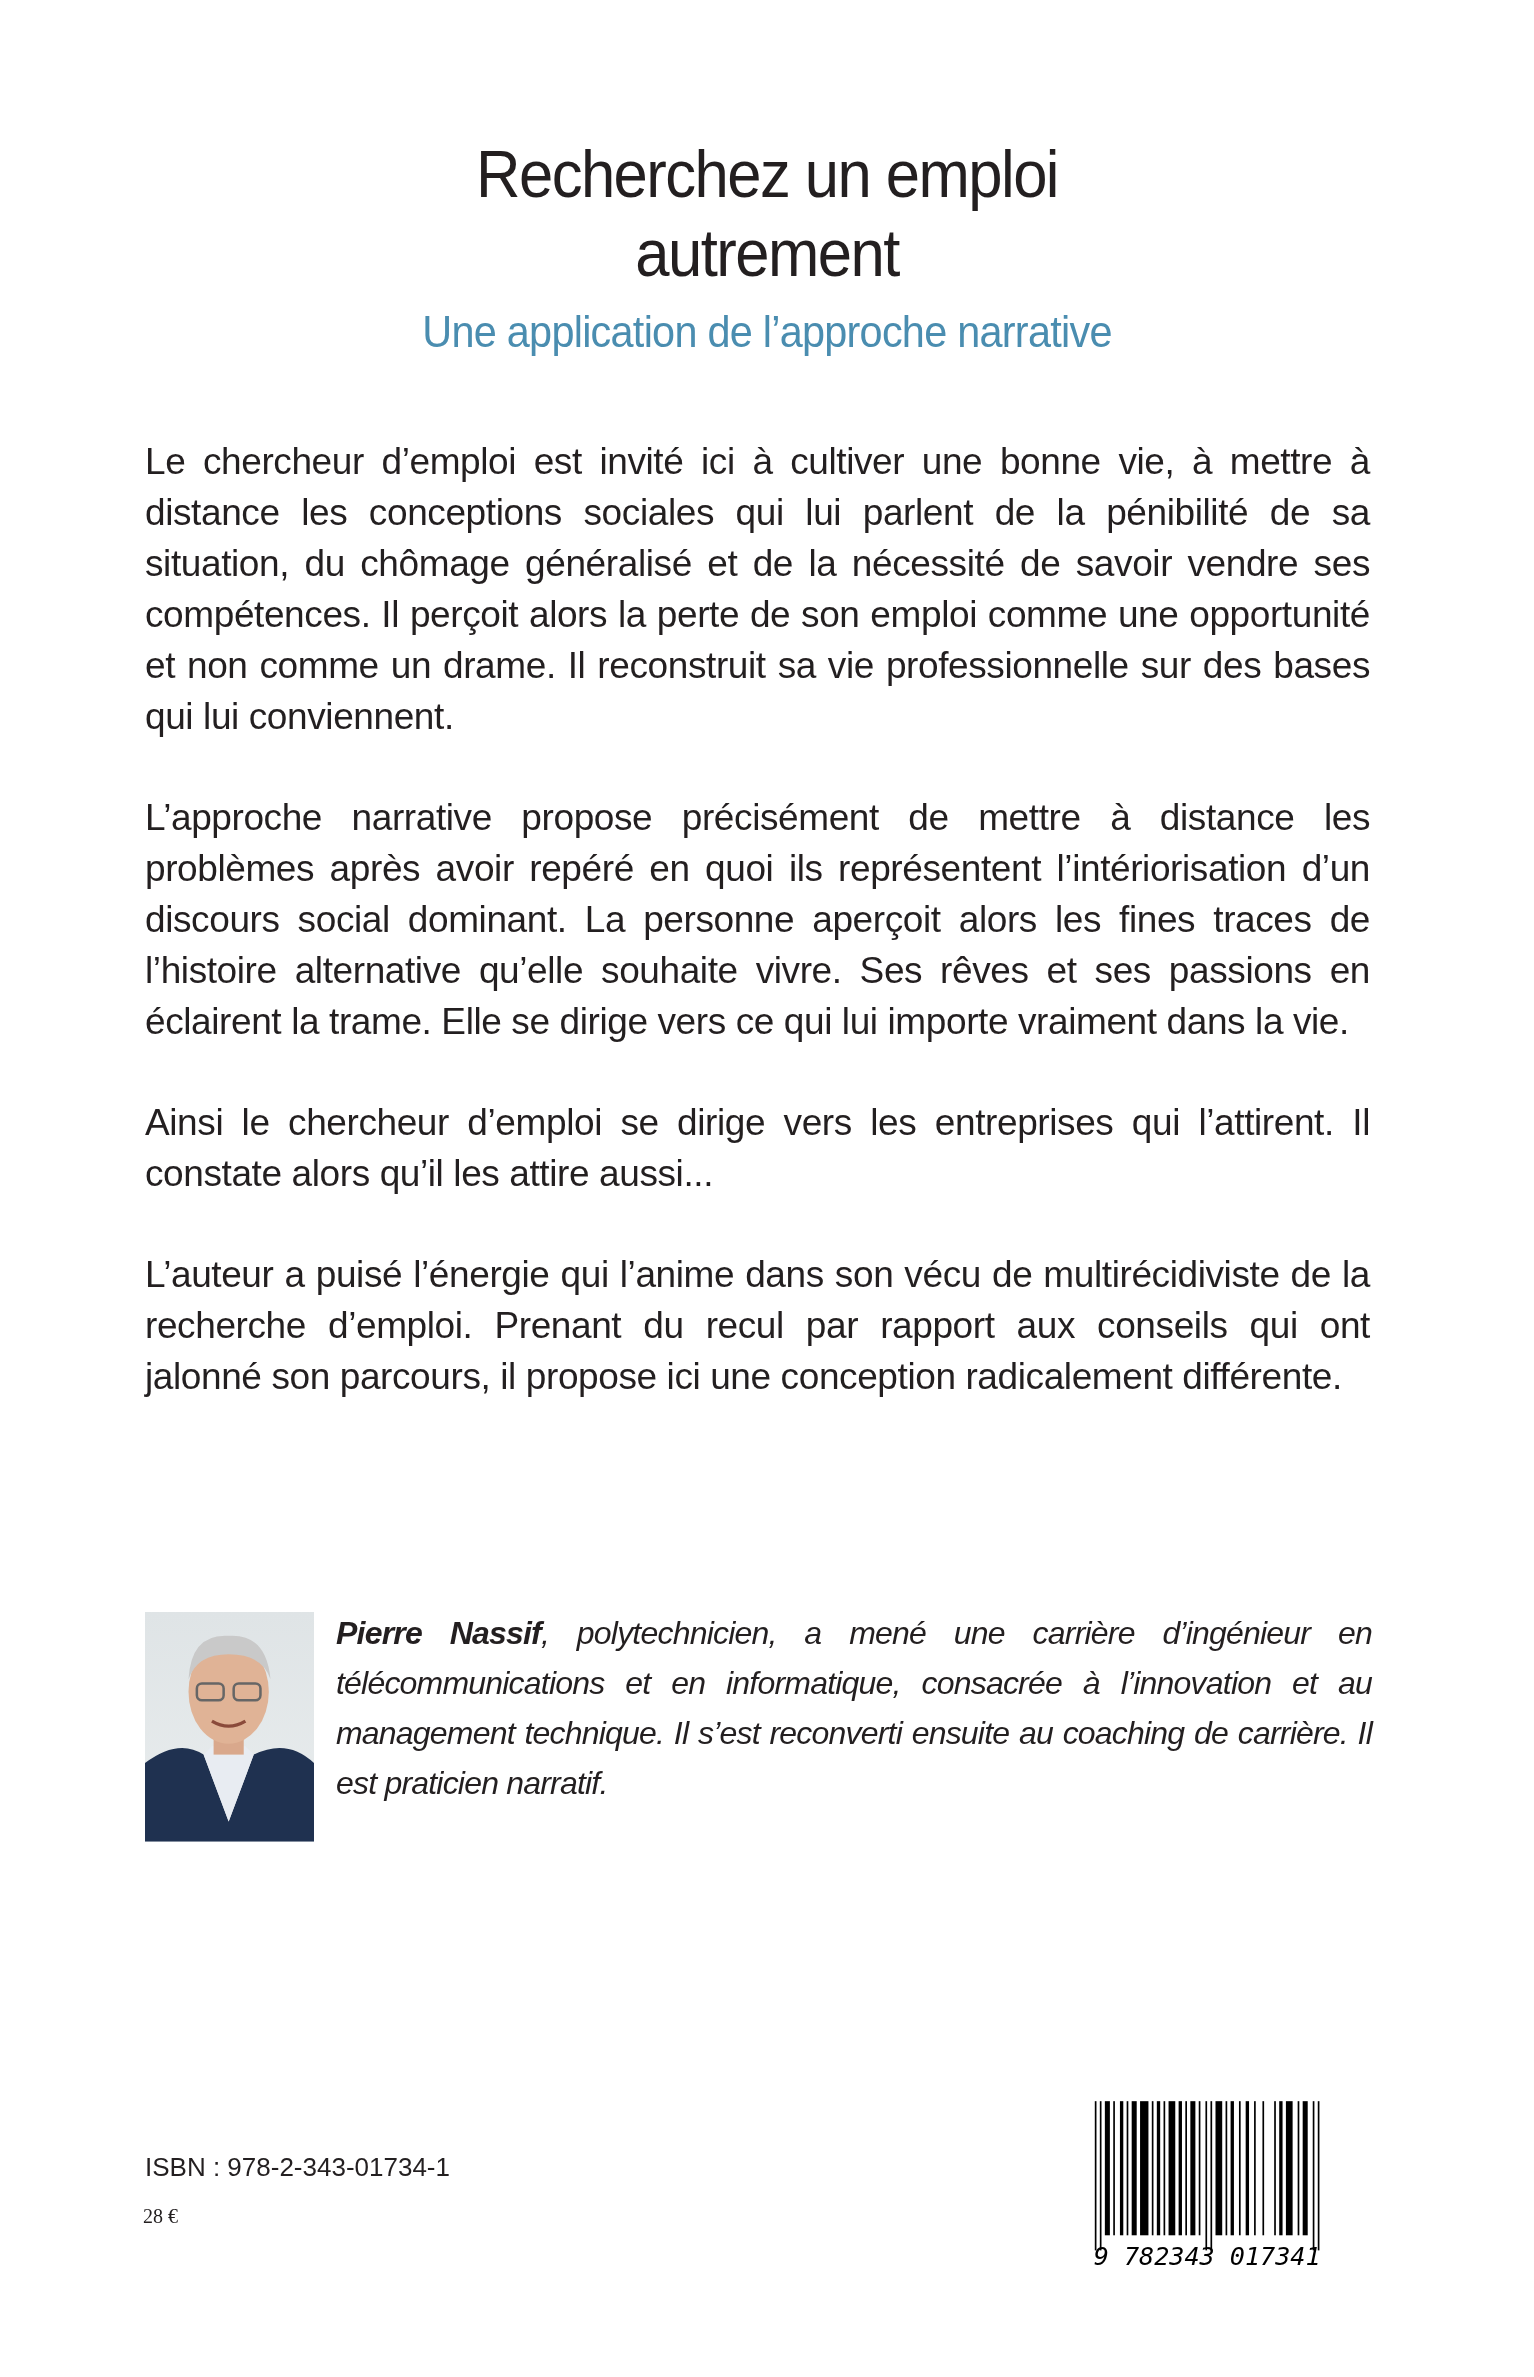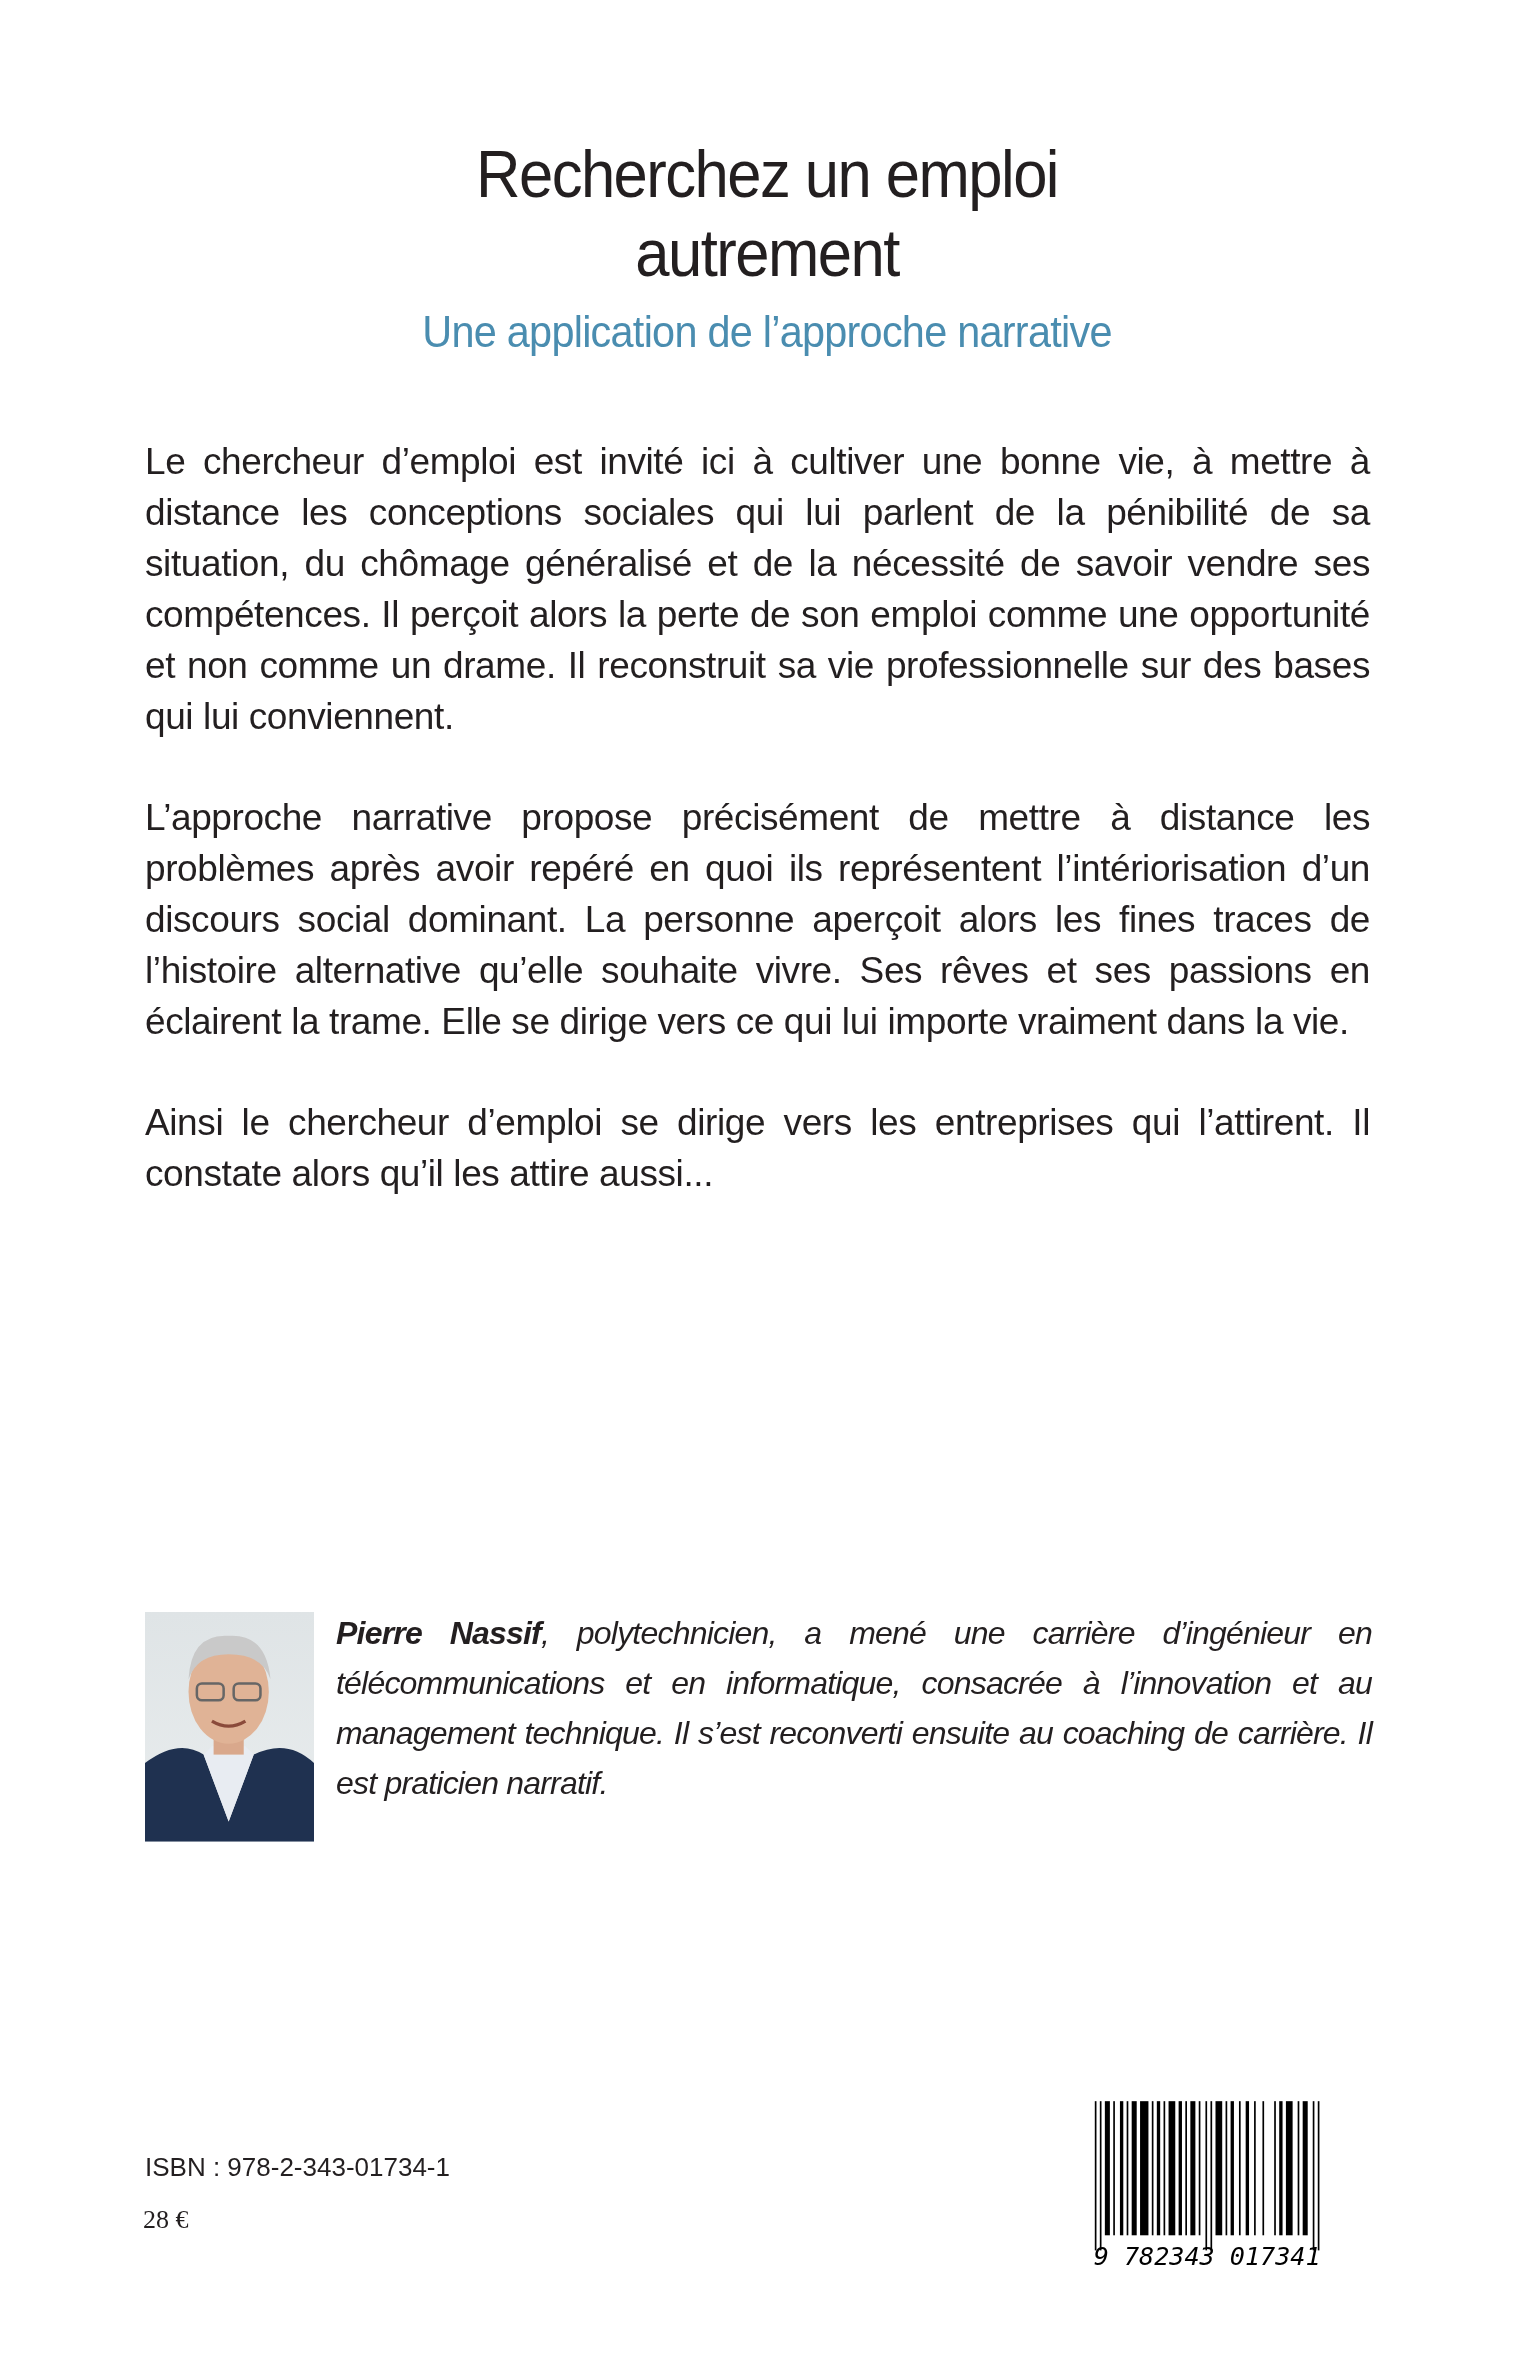--- a/index.html
+++ b/index.html
@@ -5,36 +5,37 @@
   html,body{margin:0;padding:0;background:#fff;}
   body{width:1534px;height:2377px;position:relative;overflow:hidden;font-family:"Liberation Sans",sans-serif;color:#231f20;}
   .title{position:absolute;left:0;width:1534px;top:134px;text-align:center;font-size:67px;line-height:79px;letter-spacing:-1.7px;transform:scaleX(0.92);}
   .subtitle{position:absolute;left:0;width:1534px;top:306px;text-align:center;font-size:45px;color:#4a8db0;letter-spacing:-0.8px;transform:scaleX(0.92);}
   .body{position:absolute;left:145px;width:1225px;top:436px;font-size:37px;line-height:51px;text-align:justify;letter-spacing:-0.4px;}
   .body p{margin:0 0 50px 0;}
   .photo{position:absolute;left:145px;top:1612px;width:169px;height:230px;background:linear-gradient(#dfe4e6,#e9edee);overflow:hidden;}
   .author{position:absolute;left:336px;top:1608px;width:1036px;font-size:32px;line-height:50px;font-style:italic;text-align:justify;letter-spacing:-0.8px;}
   .author b{font-style:italic;}
   .isbn{position:absolute;left:145px;top:2152px;font-size:26px;}
-  .price{position:absolute;left:143px;top:2205px;font-size:26px;font-family:"Liberation Serif",serif;}
+  .price{position:absolute;left:143px;top:2205px;font-size:20px;font-family:"Liberation Serif",serif;}
   .barcode{position:absolute;left:1073px;top:2101px;width:285px;height:168px;font-style:italic;}
 </style>
 </head>
 <body>
 
 <div class="title">
   <div>Recherchez un emploi</div>
   <div>autrement</div>
 </div>
 <div class="subtitle">Une application de l’approche narrative</div>
 
 <div class="body">
   <p>Le chercheur d’emploi est invité ici à cultiver une bonne vie, à mettre à distance les conceptions sociales qui lui parlent de la pénibilité de sa situation, du chômage généralisé et de la nécessité de savoir vendre ses compétences. Il perçoit alors la perte de son emploi comme une opportunité et non comme un drame. Il reconstruit sa vie professionnelle sur des bases qui lui conviennent.</p>
   <p>L’approche narrative propose précisément de mettre à distance les problèmes après avoir repéré en quoi ils représentent l’intériorisation d’un discours social dominant. La personne aperçoit alors les fines traces de l’histoire alternative qu’elle souhaite vivre. Ses rêves et ses passions en éclairent la trame. Elle se dirige vers ce qui lui importe vraiment dans la vie.</p>
   <p>Ainsi le chercheur d’emploi se dirige vers les entreprises qui l’attirent. Il constate alors qu’il les attire aussi...</p>
+  <p>L’auteur a puisé l’énergie qui l’anime dans son vécu de multirécidiviste de la recherche d’emploi. Prenant du recul par rapport aux conseils qui ont jalonné son parcours, il propose ici une conception radicalement différente.</p>
 </div>
 
 <div class="photo">
   <svg width="169" height="230" viewBox="0 0 202 274">
     <path d="M0 180 Q40 150 70 170 L100 250 L130 170 Q170 150 202 180 L202 274 L0 274 Z" fill="#1f3150"></path>
     <path d="M70 170 L100 250 L130 170 L120 160 L80 160 Z" fill="#e8ecf2"></path>
     <rect x="82" y="135" width="36" height="35" fill="#d9a88c"></rect>
     <ellipse cx="100" cy="95" rx="48" ry="62" fill="#e0b396"></ellipse>
     <path d="M52 80 Q55 25 100 28 Q145 25 150 80 Q140 50 100 50 Q62 50 52 80Z" fill="#c9c9c9"></path>
     <rect x="62" y="85" width="32" height="20" rx="6" fill="none" stroke="#666" stroke-width="3"></rect>

